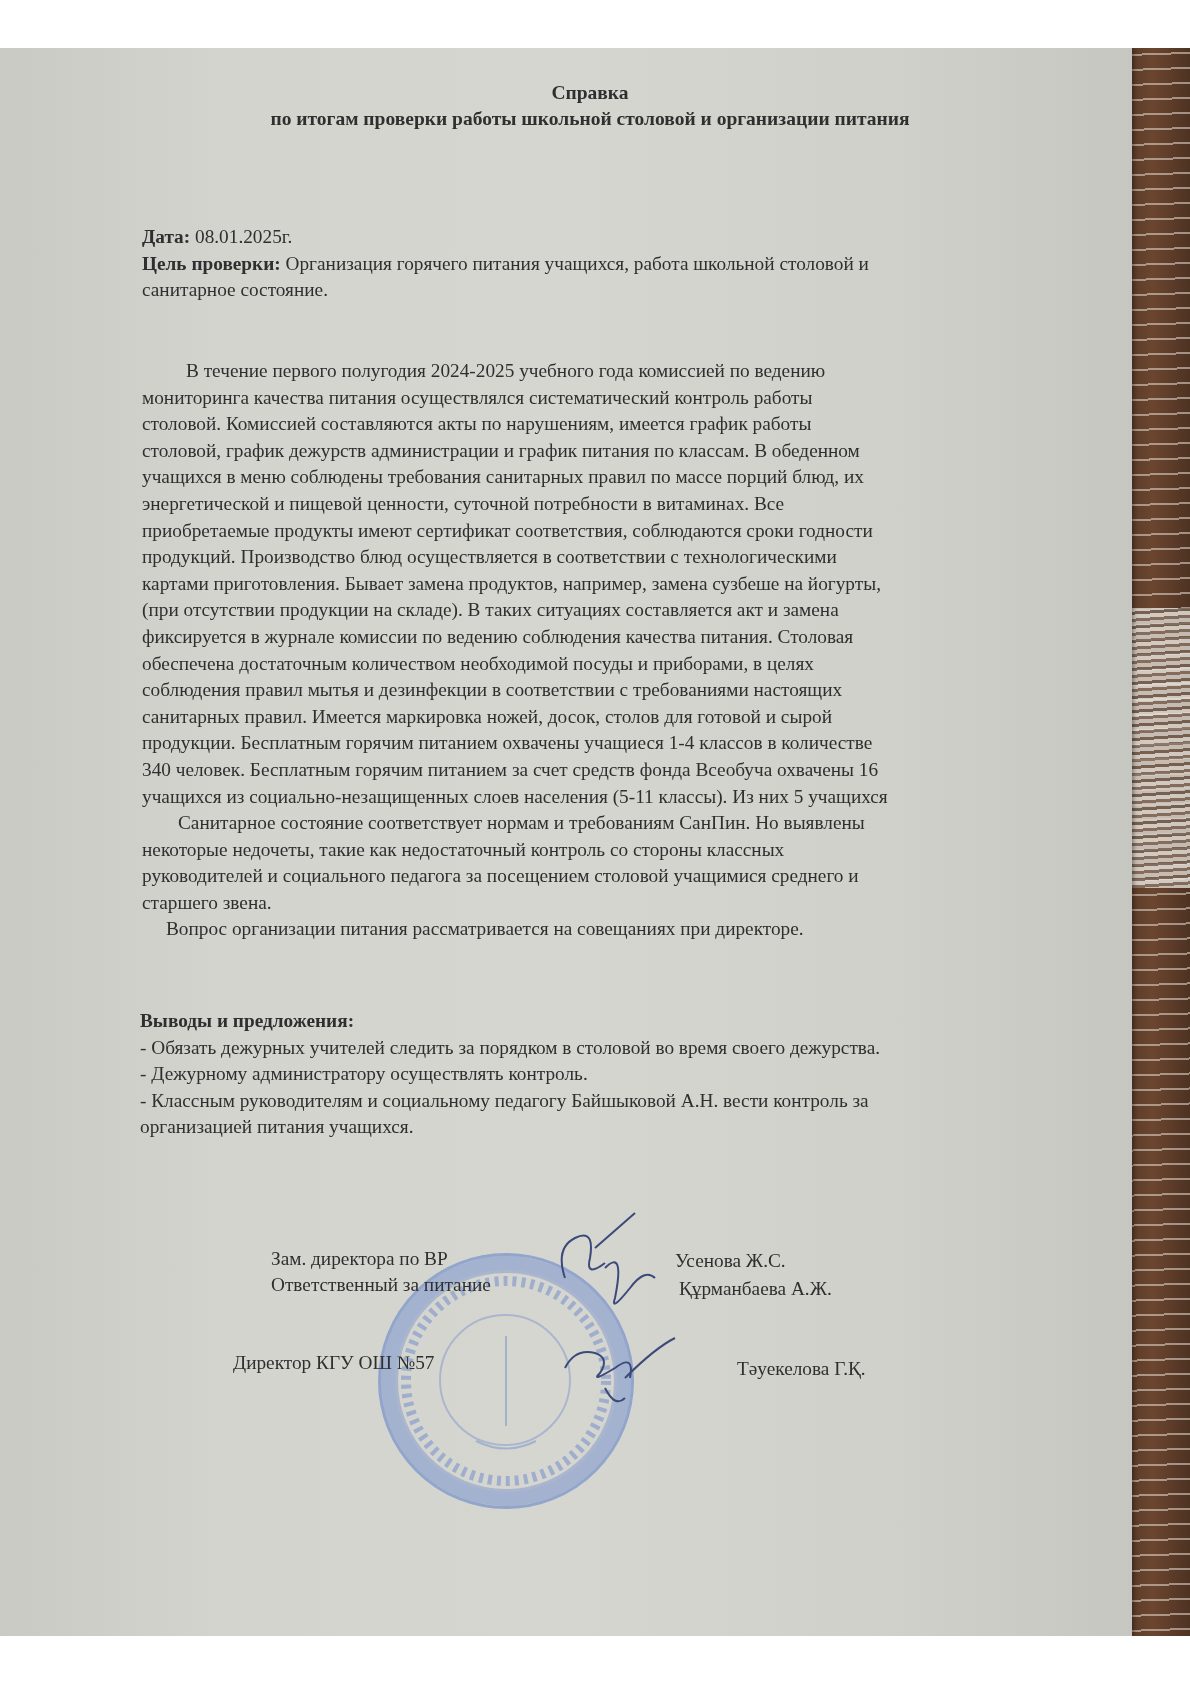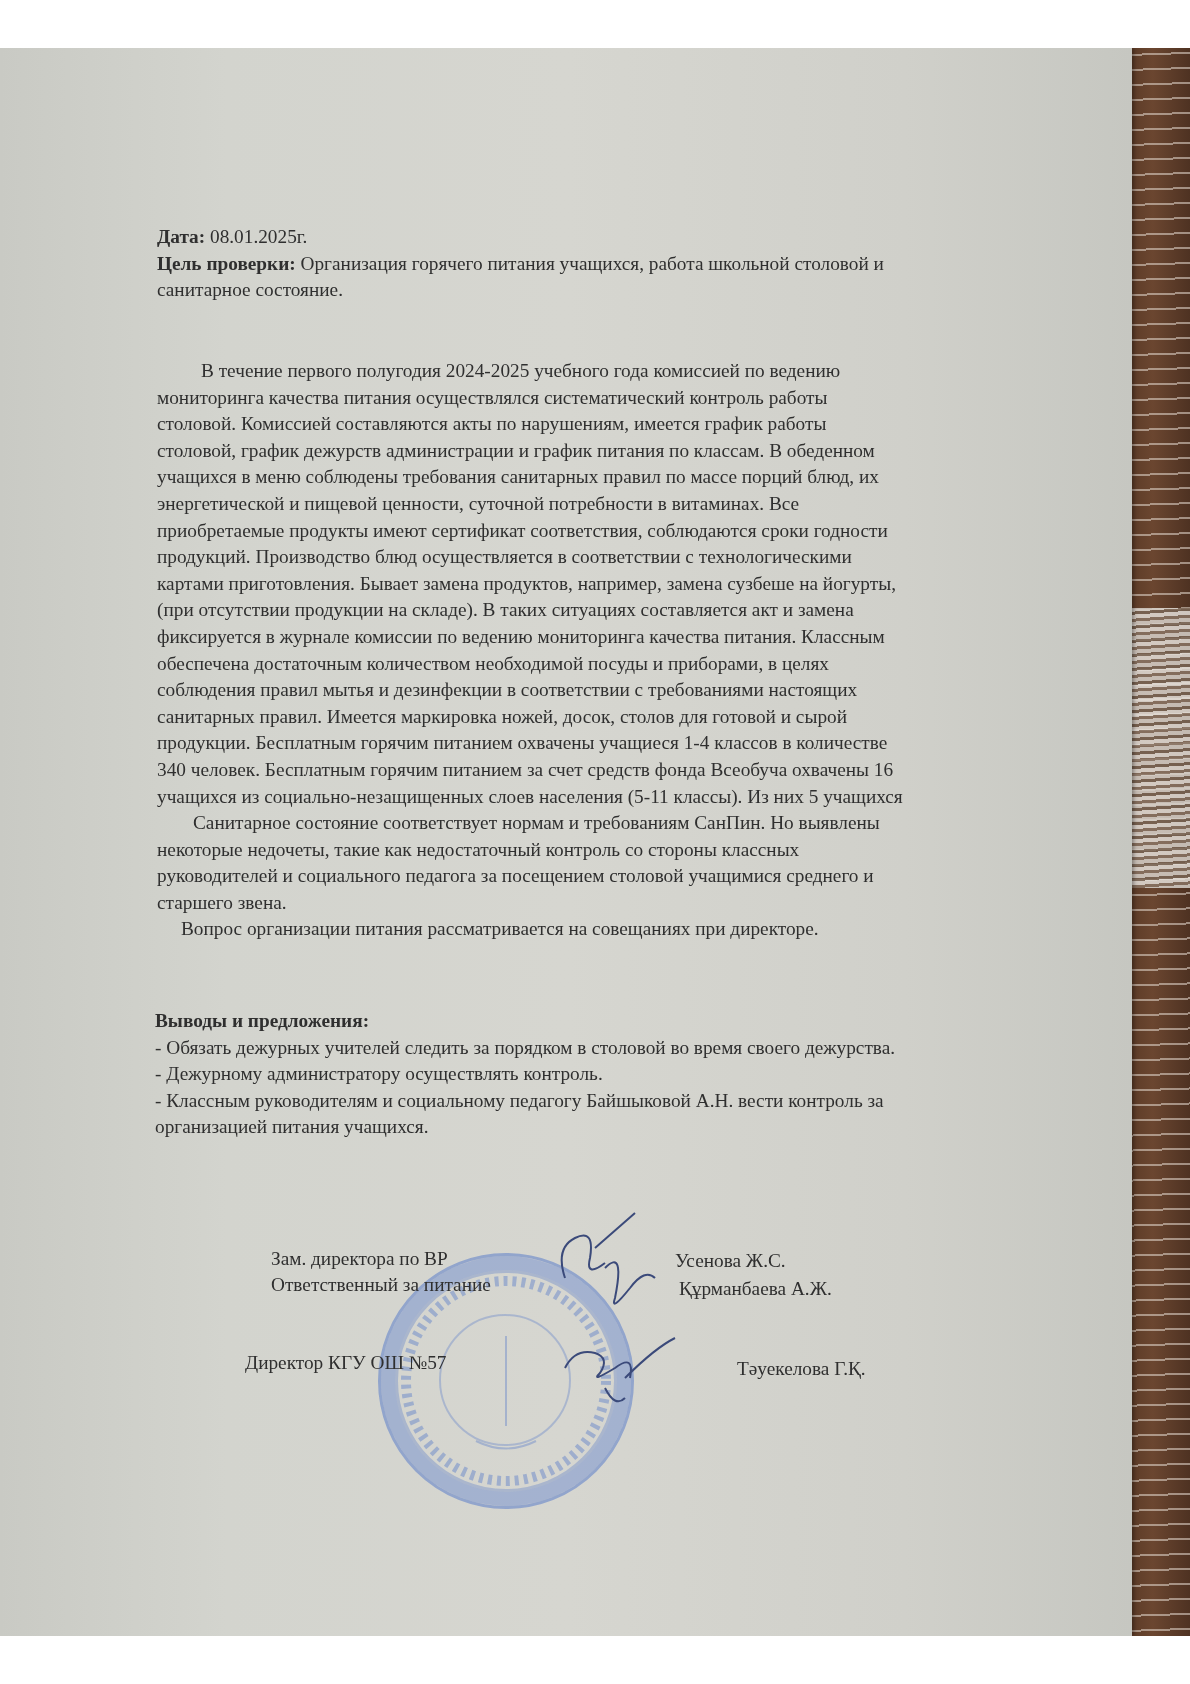--- a/index.html
+++ b/index.html
@@ -31,21 +31,21 @@
     .doc {
       position: absolute; left: 0; top: 0; width: 100%; height: 100%;
       color: #2f2f2f; font-size: 19.3px; line-height: 26.6px;
     }
     .title-block { position: absolute; left: 150px; top: 32px; width: 880px; text-align: center; }
     .title { font-weight: bold; font-size: 19.5px; line-height: 26px; }
     .subtitle { font-weight: bold; font-size: 19.5px; line-height: 26px; }
     .meta { position: absolute; left: 142px; top: 176px; width: 890px; }
     .meta .label { font-weight: bold; }
     .body-text { position: absolute; left: 142px; top: 310px; width: 900px; }
-    .line { display: block; white-space: nowrap; margin-left: 15px; }
+    .line { display: block; white-space: nowrap; }
     .indent1 { padding-left: 44px; }
     .indent2 { padding-left: 36px; }
     .indent3 { padding-left: 24px; }
     .conclusions { position: absolute; left: 140px; top: 960px; width: 910px; }
     .conclusions .heading { font-weight: bold; }
     .signatures { position: absolute; left: 15px; top: 1190px; width: 964px; height: 260px; }
     .sig-row { position: absolute; white-space: nowrap; }
     .stamp {
       position: absolute; left: 378px; top: 1205px; width: 250px; height: 250px;
       border-radius: 50%;
@@ -66,20 +66,24 @@
 <body>
 
 <div class="photo">
   <div class="table-wood">
     <div class="light-band"></div>
   </div>
 
   <div class="paper">
     <div class="doc">
 
+      <div class="title-block">
+        <div class="title">Справка</div>
+        <div class="subtitle">по итогам проверки работы школьной столовой и организации питания</div>
+      </div>
 
       <div class="meta">
         <span class="line">
           <span class="label">Дата:</span>
           <span>08.01.2025г.</span>
         </span>
         <span class="line">
           <span class="label">Цель проверки:</span>
           <span>Организация горячего питания учащихся, работа школьной столовой и</span>
         </span>
@@ -90,21 +94,21 @@
         <span class="line indent1">В течение первого полугодия 2024-2025 учебного года комиссией по ведению</span>
         <span class="line">мониторинга качества питания осуществлялся систематический контроль работы</span>
         <span class="line">столовой. Комиссией составляются акты по нарушениям, имеется график работы</span>
         <span class="line">столовой,  график дежурств администрации и график питания по классам. В обеденном</span>
         <span class="line">учащихся в меню соблюдены требования санитарных правил по массе порций блюд, их</span>
         <span class="line">энергетической и пищевой ценности, суточной потребности в витаминах. Все</span>
         <span class="line">приобретаемые продукты имеют сертификат соответствия, соблюдаются сроки годности</span>
         <span class="line">продукций.  Производство блюд осуществляется в соответствии с технологическими</span>
         <span class="line">картами приготовления. Бывает замена продуктов, например, замена сузбеше на йогурты,</span>
         <span class="line">(при отсутствии продукции на складе). В таких ситуациях составляется акт и замена</span>
-        <span class="line">фиксируется в журнале комиссии по ведению мониторинга качества питания. Классным</span>
+        <span class="line">фиксируется в журнале комиссии по ведению соблюдения качества питания. Столовая</span>
         <span class="line">обеспечена достаточным количеством необходимой посуды и приборами, в целях</span>
         <span class="line">соблюдения правил мытья и дезинфекции в соответствии с требованиями настоящих</span>
         <span class="line">санитарных правил. Имеется маркировка ножей, досок, столов для готовой и сырой</span>
         <span class="line">продукции. Бесплатным горячим питанием охвачены учащиеся 1-4 классов в количестве</span>
         <span class="line">340 человек.  Бесплатным горячим питанием за счет средств фонда Всеобуча охвачены 16</span>
         <span class="line">учащихся из социально-незащищенных слоев населения (5-11 классы). Из них 5 учащихся</span>
         <span class="line indent2">Санитарное состояние соответствует нормам и требованиям СанПин.  Но выявлены</span>
         <span class="line">некоторые недочеты, такие как недостаточный контроль со стороны классных</span>
         <span class="line">руководителей и социального педагога  за  посещением столовой учащимися среднего и</span>
         <span class="line">старшего звена.</span>
@@ -126,21 +130,21 @@
           <line x1="125" y1="80" x2="125" y2="170" stroke="rgba(70,110,200,0.4)" stroke-width="2"></line>
           <path d="M95 185 Q125 200 155 185" fill="none" stroke="rgba(70,110,200,0.4)" stroke-width="2"></path>
         </svg>
       </div>
 
       <div class="signatures">
         <span class="sig-row" style="left:256px; top:8px;">Зам. директора по ВР</span>
         <span class="sig-row" style="left:660px; top:10px;">Усенова Ж.С.</span>
         <span class="sig-row" style="left:256px; top:34px;">Ответственный за питание</span>
         <span class="sig-row" style="left:664px; top:38px;">Құрманбаева А.Ж.</span>
-        <span class="sig-row" style="left:218px; top:112px;margin-left:12px;">Директор КГУ ОШ №57</span>
+        <span class="sig-row" style="left:218px; top:112px;">Директор КГУ ОШ №57</span>
         <span class="sig-row" style="left:722px; top:118px;">Тәуекелова Г.Қ.</span>
 
         <svg class="signature-svg" style="left:520px; top:-30px;" width="150" height="110" viewBox="0 0 150 110">
           <path d="M30 70 Q20 40 40 30 M40 30 Q60 20 55 50 Q50 70 70 55 M60 40 L100 5 M70 60 Q90 40 80 90 Q75 105 95 80 Q110 60 120 70" fill="none" stroke="#3b4a7a" stroke-width="2"></path>
         </svg>
         <svg class="signature-svg" style="left:540px; top:90px;" width="130" height="90" viewBox="0 0 130 90">
           <path d="M10 40 Q20 20 40 25 Q55 30 45 45 Q35 55 60 40 Q80 25 75 50 M70 50 Q100 20 120 10 M50 60 Q60 80 70 70" fill="none" stroke="#3b4a7a" stroke-width="2"></path>
         </svg>
       </div>
 

